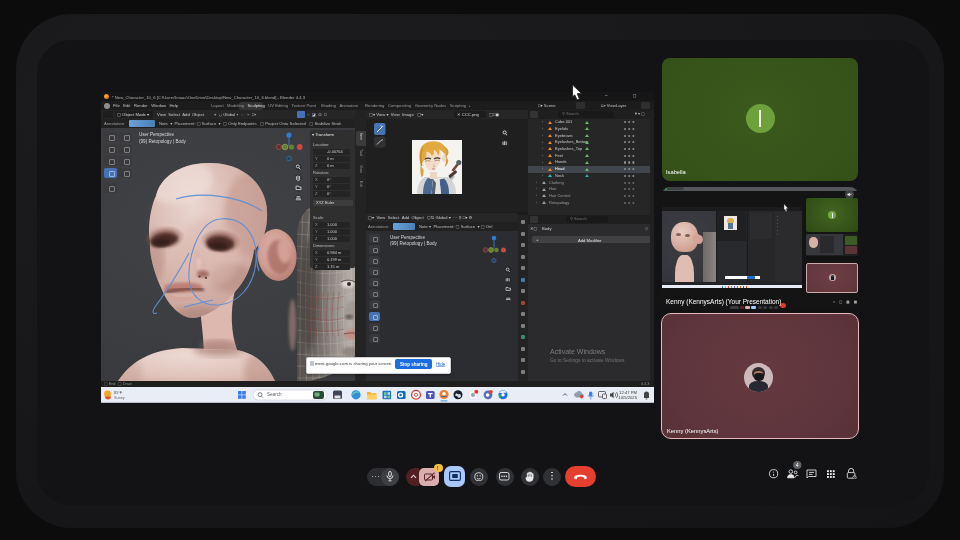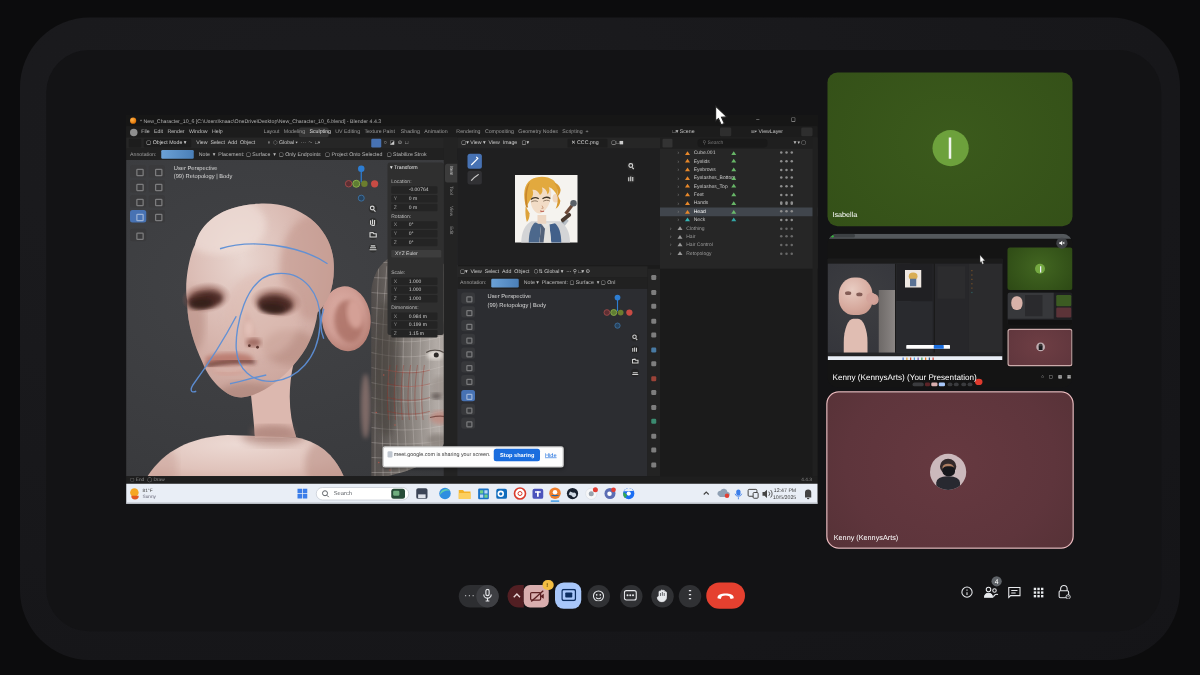--- a/index.html
+++ b/index.html
@@ -476,20 +476,34 @@
         <div class="ab t" style="left:8px;top:84.1px;font-size:7.6px;color:#8a8a8a;transform:scale(.5);">›</div>
         <div class="ab" style="left:14px;top:84.3px;width:0;height:0;border-left:2.2px solid transparent;border-right:2.2px solid transparent;border-bottom:3.8px solid #9a9a9a;"></div>
         <div class="ab t" style="left:21px;top:83.9px;font-size:8px;color:#9a9a9a;transform:scale(.5);">Hair Control</div>
         <div class="ab" style="left:96px;top:84.9px;width:2.2px;height:2.2px;border-radius:1px;background:#696969;box-shadow:4.2px 0 0 #696969,8.4px 0 0 #696969;"></div>
         <div class="ab t" style="left:8px;top:90.8px;font-size:7.6px;color:#8a8a8a;transform:scale(.5);">›</div>
         <div class="ab" style="left:14px;top:91.0px;width:0;height:0;border-left:2.2px solid transparent;border-right:2.2px solid transparent;border-bottom:3.8px solid #9a9a9a;"></div>
         <div class="ab t" style="left:21px;top:90.6px;font-size:8px;color:#9a9a9a;transform:scale(.5);">Retopology</div>
         <div class="ab" style="left:96px;top:91.6px;width:2.2px;height:2.2px;border-radius:1px;background:#696969;box-shadow:4.2px 0 0 #696969,8.4px 0 0 #696969;"></div>
       </div>
 
+    <div class="ab" id="props" style="left:427px;top:123px;width:126px;height:166px;background:#2b2b2d;overflow:hidden;">
+        <div class="ab" style="left:0;top:0;width:126px;height:9px;background:#1f1f1f;"></div>
+        <div class="ab" style="left:2px;top:1.2px;width:8px;height:7px;background:#333;border-radius:1px;"></div>
+        <div class="ab" style="left:38px;top:1.2px;width:42px;height:6.6px;background:#191919;border-radius:3px;"></div>
+        <div class="ab t" style="left:42px;top:2.2px;font-size:8px;color:#777;transform:scale(.5);">⚲  Search</div>
+        <div class="ab t" style="left:2px;top:11px;font-size:8.4px;color:#d0d0d0;transform:scale(.5);">✕◻</div>
+        <div class="ab t" style="left:14px;top:11px;font-size:8.4px;color:#d0d0d0;transform:scale(.5);">Body</div>
+        <div class="ab t" style="left:117px;top:11px;font-size:8.4px;color:#888;transform:scale(.5);">⚲</div>
+        <div class="ab" style="left:4px;top:20.5px;width:119px;height:7.5px;background:#414141;border-radius:2px;"></div>
+        <div class="ab t" style="left:50px;top:22.6px;font-size:8.4px;color:#e3e3e3;transform:scale(.5);">Add Modifier</div>
+        <div class="ab t" style="left:8px;top:22.4px;font-size:8.4px;color:#e3e3e3;transform:scale(.5);">+</div>
+        <div class="ab t" style="left:22px;top:133px;font-size:14px;color:#7e7e80;transform:scale(.5);">Activate Windows</div>
+        <div class="ab t" style="left:22px;top:143px;font-size:9.6px;color:#737375;transform:scale(.5);">Go to Settings to activate Windows.</div>
+      </div>
 
     <div class="ab" style="left:549px;top:18px;width:4px;height:271px;background:#202020;"></div>
 
     <div class="ab" style="left:0;top:289px;width:553px;height:6px;background:#1e1e1e;"></div>
     <div class="ab t" style="left:3px;top:289.8px;font-size:7.6px;color:#8f8f8f;transform:scale(.5);">▢ End&nbsp;&nbsp;◯ Draw</div>
     <div class="ab t" style="left:540px;top:289.8px;font-size:7.6px;color:#8f8f8f;transform:scale(.5);">4.4.3</div>
 
     <div class="ab" id="taskbar" style="left:0;top:295px;width:553px;height:16px;background:#e9eef6;border-bottom:1px solid #b9bec6;box-sizing:border-box;">
       <svg width="553" height="16" viewBox="0 0 553 16" xmlns="http://www.w3.org/2000/svg">
 

